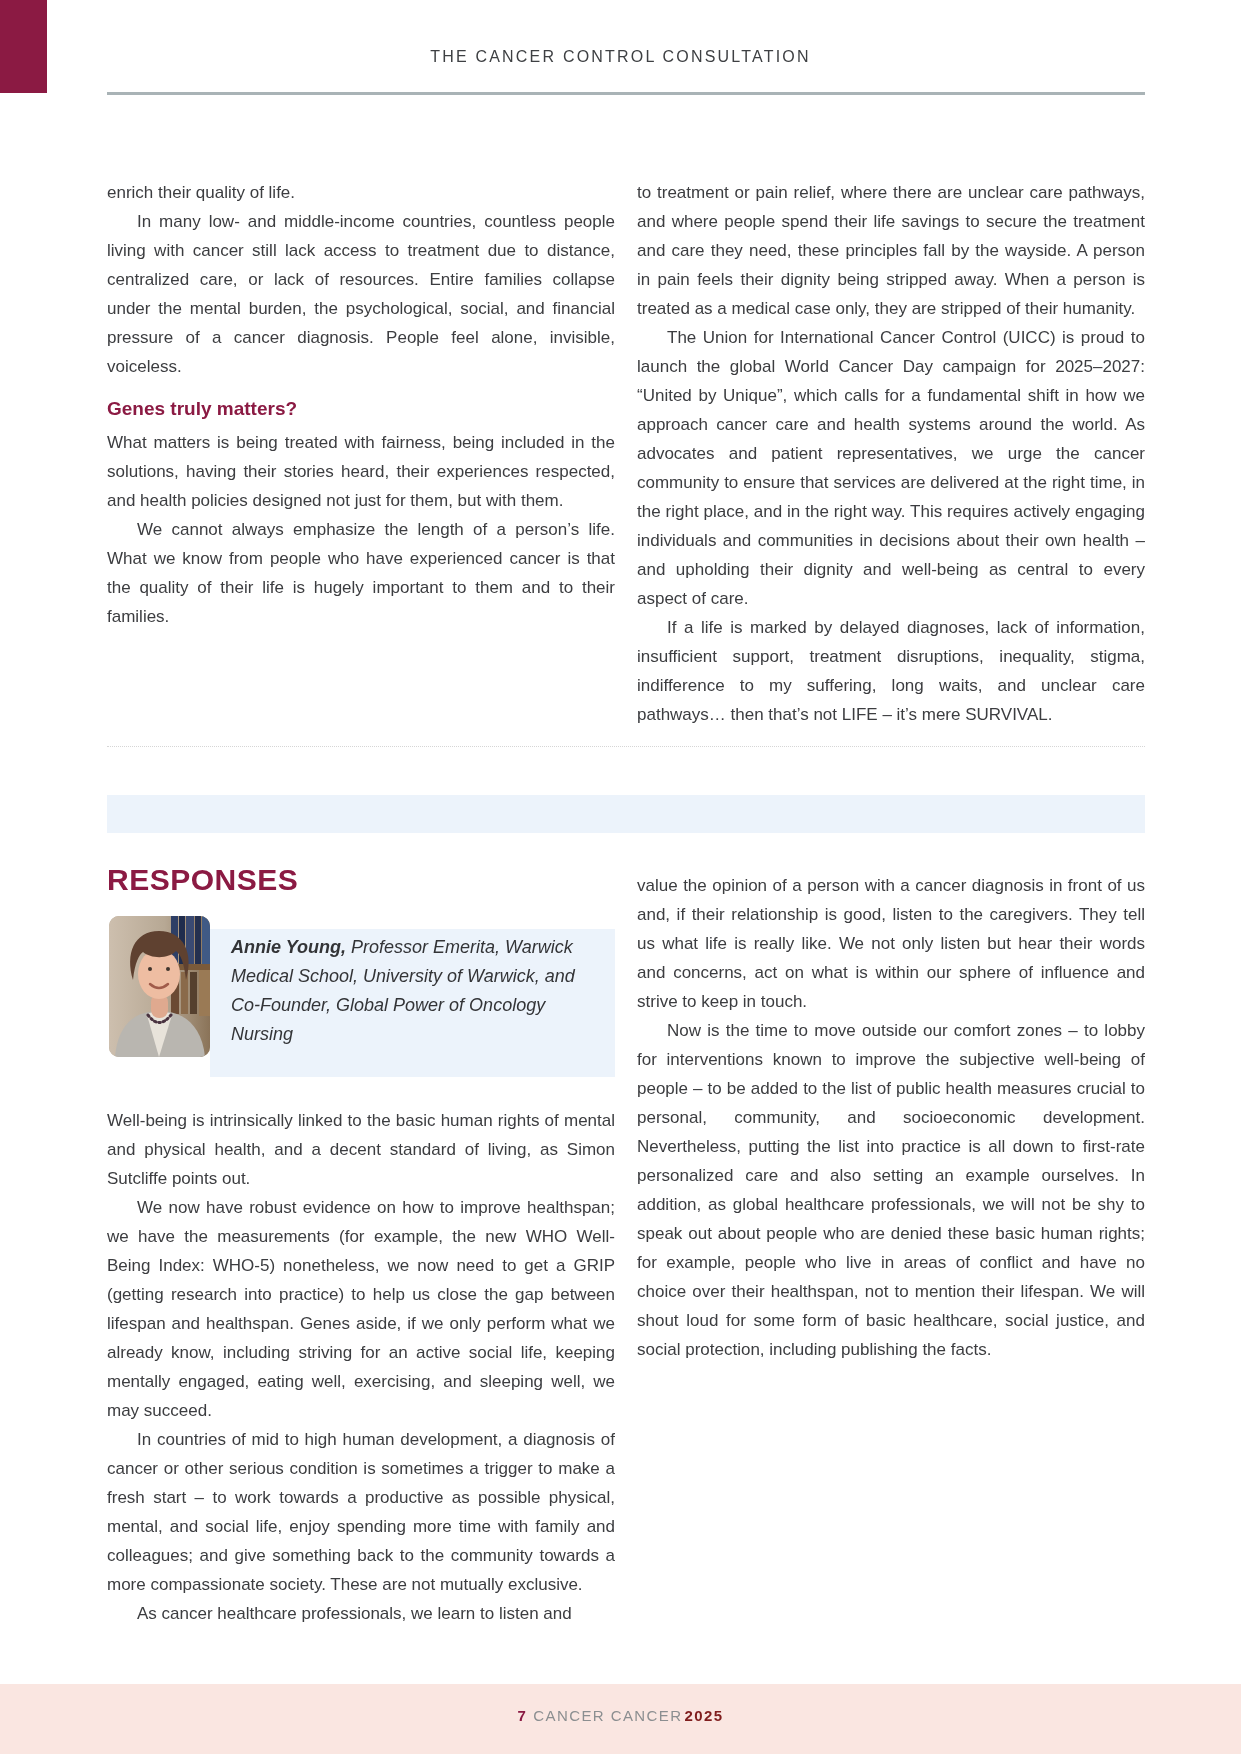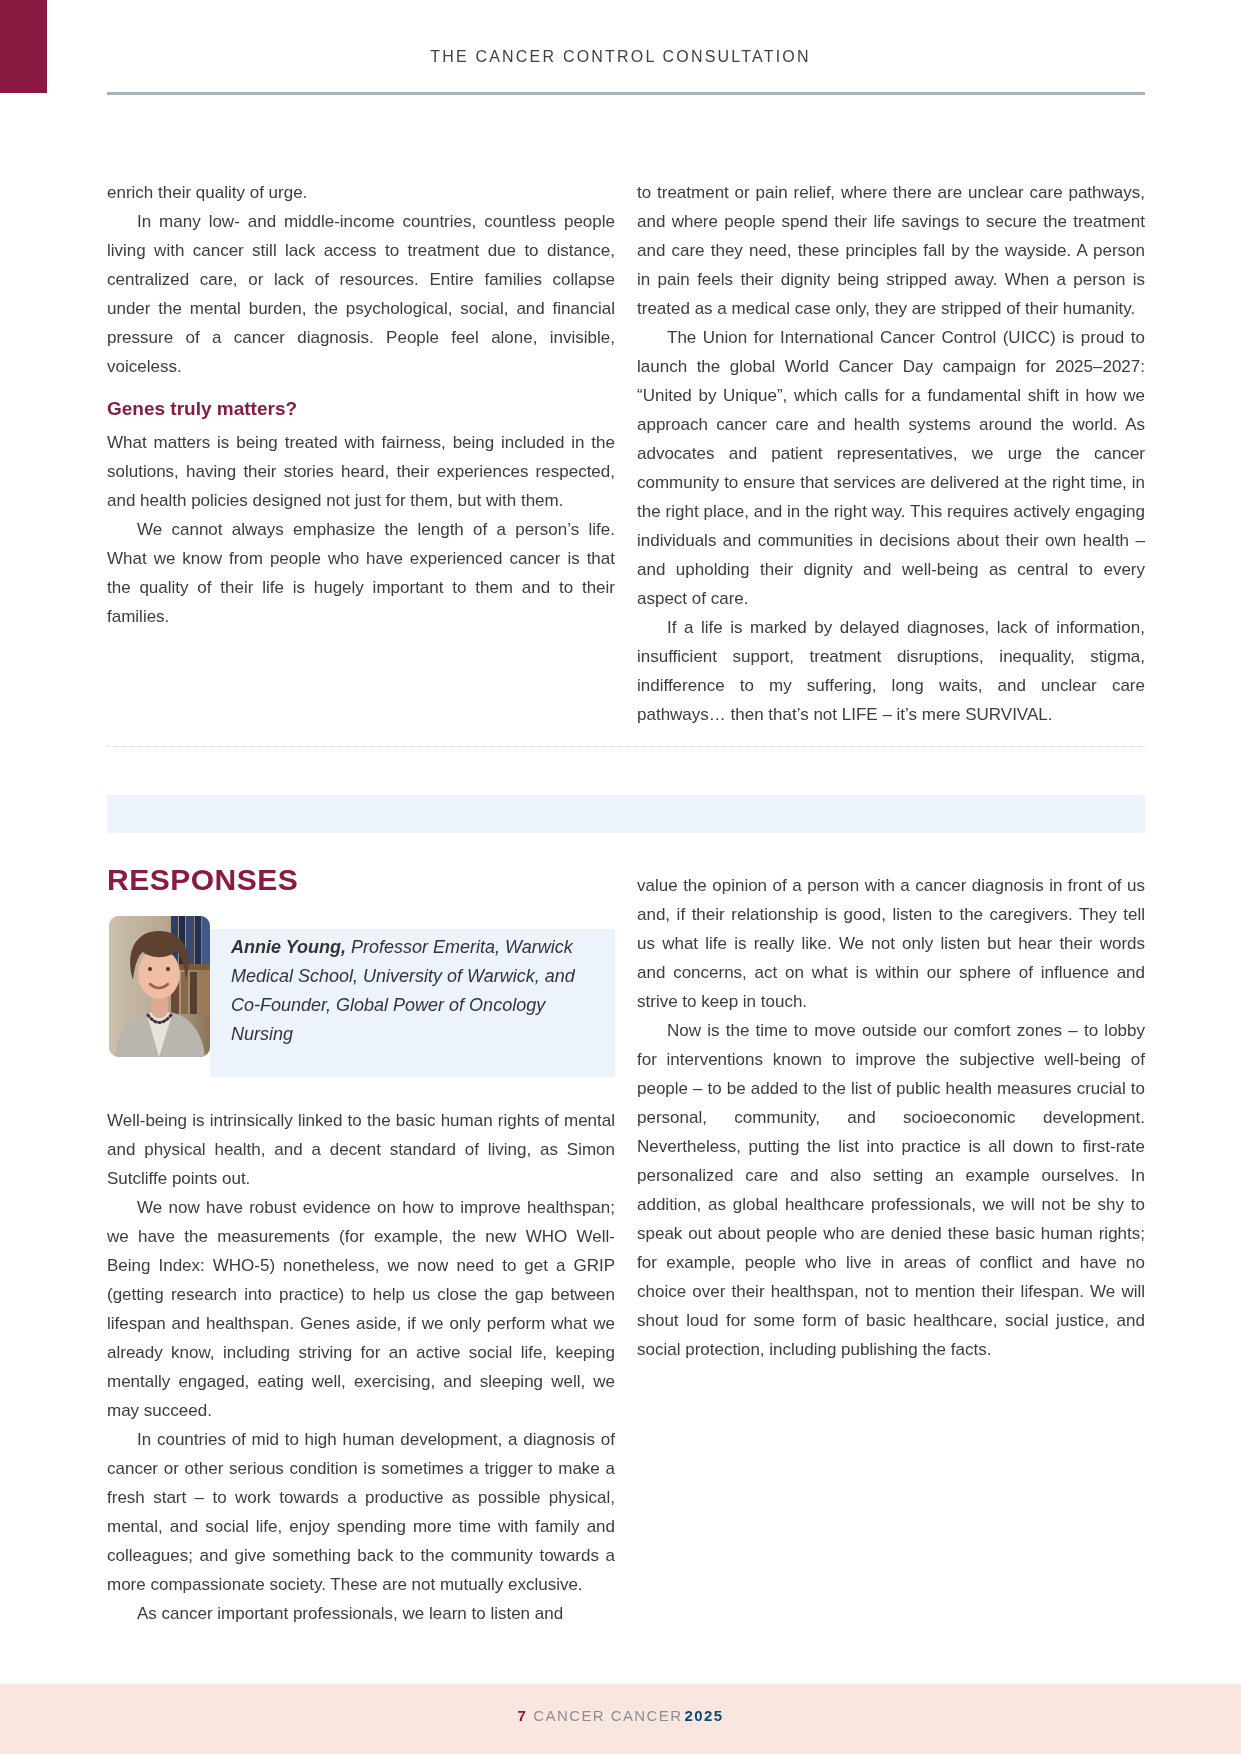--- a/index.html
+++ b/index.html
@@ -95,33 +95,33 @@
     width: 100%; height: 70px;
     background: #fae6e1;
   }
   .footer-inner {
     width: 100%; text-align: center;
     padding-top: 23px;
     font-size: 15px; letter-spacing: 1.4px;
   }
   .footer-page-num { color: #8b1a43; font-weight: bold; margin-right: 6px; }
   .footer-pub { color: #8b8e90; }
-  .footer-year { color: #0c4a6e; font-weight: bold; margin-left: 2px; }
+  .footer-year { color: #7f1d1d; font-weight: bold; margin-left: 2px; }
 </style>
 </head>
 <body>
 
 <div class="corner-block"></div>
 
 <div class="header-title">THE CANCER CONTROL CONSULTATION</div>
 <div class="header-rule"></div>
 
 <div class="two-col consultation">
   <div class="col">
-    <p>enrich their quality of urge.</p>
+    <p>enrich their quality of life.</p>
     <p class="ind">In many low- and middle-income countries, countless people living with cancer still lack access to treatment due to distance, centralized care, or lack of resources. Entire families collapse under the mental burden, the psychological, social, and financial pressure of a cancer diagnosis. People feel alone, invisible, voiceless.</p>
     <div class="sub-heading">Genes truly matters?</div>
     <p>What matters is being treated with fairness, being included in the solutions, having their stories heard, their experiences respected, and health policies designed not just for them, but with them.</p>
     <p class="ind">We cannot always emphasize the length of a person’s life. What we know from people who have experienced cancer is that the quality of their life is hugely important to them and to their families.</p>
   </div>
   <div class="col">
     <p>to treatment or pain relief, where there are unclear care pathways, and where people spend their life savings to secure the treatment and care they need, these principles fall by the wayside. A person in pain feels their dignity being stripped away. When a person is treated as a medical case only, they are stripped of their humanity.</p>
     <p class="ind">The Union for International Cancer Control (UICC) is proud to launch the global World Cancer Day campaign for 2025–2027: “United by Unique”, which calls for a fundamental shift in how we approach cancer care and health systems around the world. As advocates and patient representatives, we urge the cancer community to ensure that services are delivered at the right time, in the right place, and in the right way. This requires actively engaging individuals and communities in decisions about their own health – and upholding their dignity and well-being as central to every aspect of care.</p>
     <p class="ind">If a life is marked by delayed diagnoses, lack of information, insufficient support, treatment disruptions, inequality, stigma, indifference to my suffering, long waits, and unclear care pathways… then that’s not LIFE – it’s mere SURVIVAL.</p>
   </div>
@@ -174,21 +174,21 @@
       </div>
       <div class="author-bio">
         <span class="author-name">Annie Young,</span><span> Professor Emerita, Warwick Medical School, University of Warwick, and Co-Founder, Global Power of Oncology Nursing</span>
       </div>
     </div>
 
     <div class="responses-body-left">
       <p>Well-being is intrinsically linked to the basic human rights of mental and physical health, and a decent standard of living, as Simon Sutcliffe points out.</p>
       <p class="ind">We now have robust evidence on how to improve healthspan; we have the measurements (for example, the new WHO Well-Being Index: WHO-5) nonetheless, we now need to get a GRIP (getting research into practice) to help us close the gap between lifespan and healthspan. Genes aside, if we only perform what we already know, including striving for an active social life, keeping mentally engaged, eating well, exercising, and sleeping well, we may succeed.</p>
       <p class="ind">In countries of mid to high human development, a diagnosis of cancer or other serious condition is sometimes a trigger to make a fresh start – to work towards a productive as possible physical, mental, and social life, enjoy spending more time with family and colleagues; and give something back to the community towards a more compassionate society. These are not mutually exclusive.</p>
-      <p class="ind">As cancer important professionals, we learn to listen and</p>
+      <p class="ind">As cancer healthcare professionals, we learn to listen and</p>
     </div>
   </div>
 
   <div class="col responses-right">
     <p>value the opinion of a person with a cancer diagnosis in front of us and, if their relationship is good, listen to the caregivers. They tell us what life is really like. We not only listen but hear their words and concerns, act on what is within our sphere of influence and strive to keep in touch.</p>
     <p class="ind">Now is the time to move outside our comfort zones – to lobby for interventions known to improve the subjective well-being of people – to be added to the list of public health measures crucial to personal, community, and socioeconomic development. Nevertheless, putting the list into practice is all down to first-rate personalized care and also setting an example ourselves. In addition, as global healthcare professionals, we will not be shy to speak out about people who are denied these basic human rights; for example, people who live in areas of conflict and have no choice over their healthspan, not to mention their lifespan. We will shout loud for some form of basic healthcare, social justice, and social protection, including publishing the facts.</p>
   </div>
 </div>
 
 <div class="footer-band">

